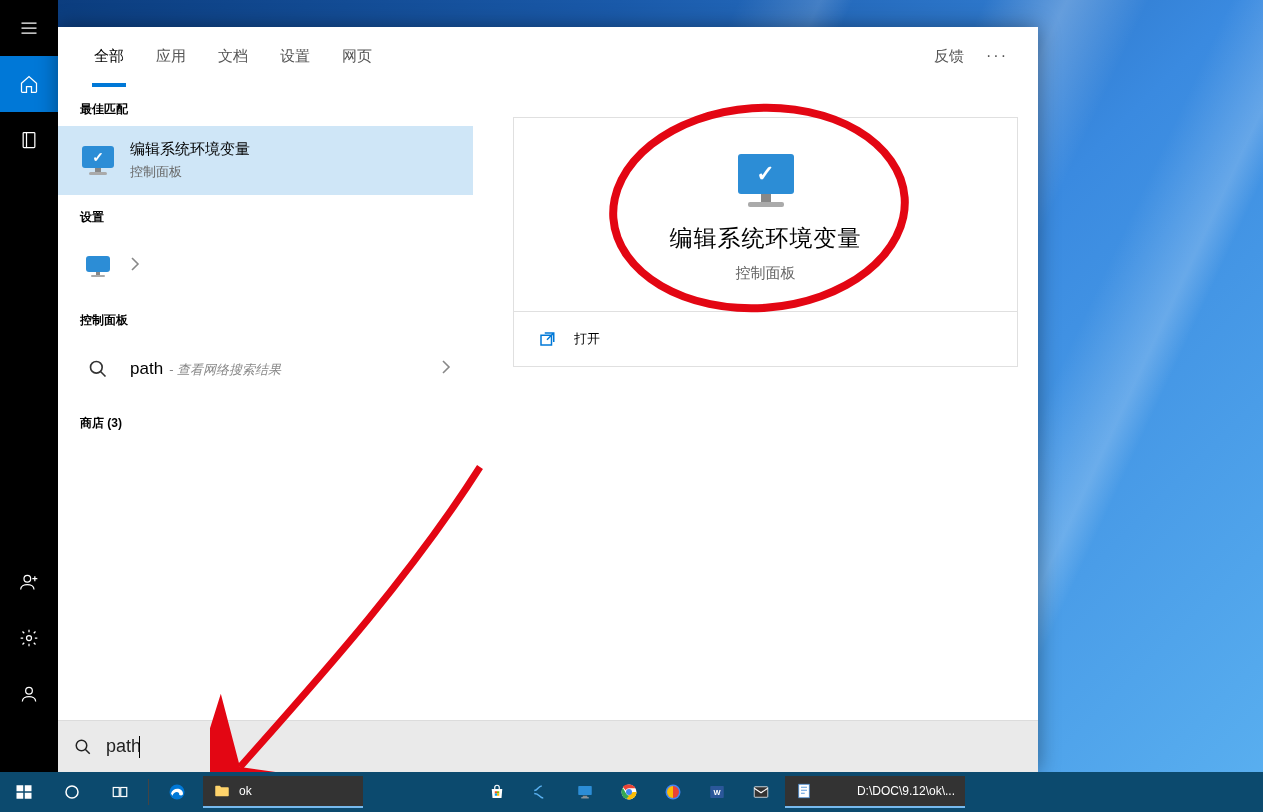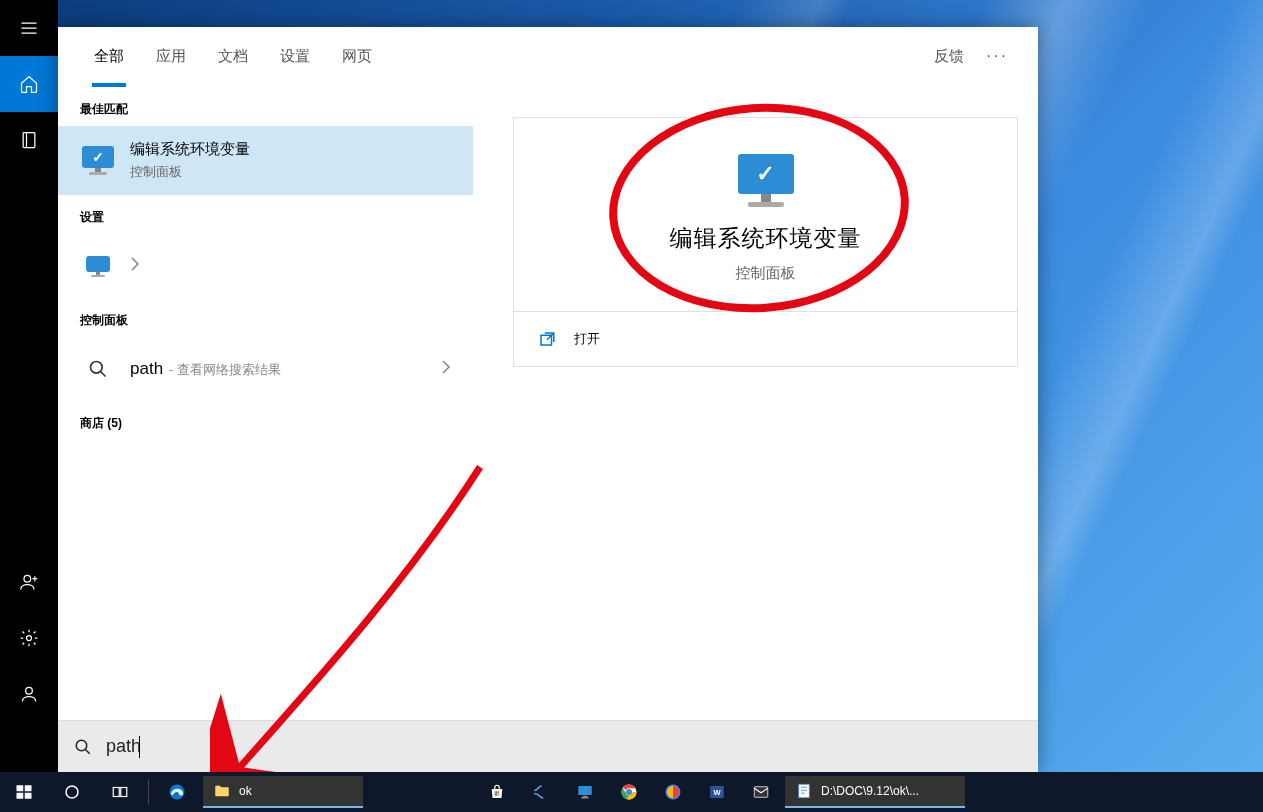--- a/index.html
+++ b/index.html
@@ -43,21 +43,21 @@
     
     .result-item { display:flex; align-items:center; padding:14px 22px; cursor:pointer; position:relative; }
     .result-item.selected { background:#cfe6f7; }
     .result-icon { width:36px; height:36px; margin-right:14px; display:flex; align-items:center; justify-content:center; flex-shrink:0; }
     .result-text { flex:1; }
     .result-title { font-size:15px; color:#000; }
     .result-sub { font-size:13px; color:#666; margin-top:4px; }
     .chevron { color:#888; }
     
     .web-result .query-txt { font-size:17px; color:#000; margin-right:6px; }
-    .web-result .hint { font-size:13px; color:#888; }
+    .web-result .hint { font-size:13px; color:#888;font-style:italic; }
     
     
     .preview-card { border:1px solid #e0e0e0; border-bottom:none; padding:36px 0 28px; text-align:center; position:relative; }
     .preview-icon { display:inline-block; }
     .preview-title { font-size:23px; color:#000; margin-top:16px; letter-spacing:1px; }
     .preview-sub { font-size:15px; color:#666; margin-top:10px; }
     .preview-open { border:1px solid #e0e0e0; padding:18px 24px; display:flex; align-items:center; gap:18px; cursor:pointer; }
     .preview-open svg { width:18px; height:18px; }
     .preview-open-txt { font-size:13px; color:#000; }
     
@@ -66,21 +66,21 @@
     .red-arrow { position:absolute; left:152px; top:430px; width:280px; height:330px; pointer-events:none; }
     
     
     .search-input-row { height:52px; background:#eaeaea; display:flex; align-items:center; padding:0 16px; border-top:1px solid #dcdcdc; }
     .search-input-row svg { width:18px; height:18px; margin-right:14px; stroke:#222; fill:none; stroke-width:2; }
     .search-input { border:none; outline:none; background:transparent; font-size:18px; color:#222; flex:1; }
     .caret { display:inline-block; width:1px; height:22px; background:#000; animation:blink 1s steps(1) infinite; margin-left:-2px; vertical-align:middle; }
     @keyframes blink { 50% { opacity:0; } }
     
     
-    .taskbar { position:absolute; left:0; bottom:0; width:100%; height:40px; background:#0f172a; display:flex; align-items:center; }
+    .taskbar { position:absolute; left:0; bottom:0; width:100%; height:40px; background:#0c4a6e; display:flex; align-items:center; }
     .tb-btn { height:40px; min-width:48px; display:flex; align-items:center; justify-content:center; color:#fff; cursor:pointer; padding:0 6px; }
     .tb-btn svg { width:18px; height:18px; }
     .tb-explorer-label { display:flex; align-items:center; gap:8px; min-width:160px; padding:0 10px; background:#333; height:32px; margin:4px 2px; border-radius:0; color:#fff; font-size:12px; cursor:pointer; border-bottom:2px solid #76b9ed; }
     .tb-explorer-label svg { width:18px; height:18px; }
     .tb-icon-only { min-width:44px; }
     
     
     .monitor { position:relative; }
     .monitor .screen { background:#2c8dd6; border-radius:3px; display:flex; align-items:center; justify-content:center; }
     .monitor .check { color:#fff; font-size:14px; font-weight:bold; }
@@ -202,21 +202,21 @@
         <div class="result-text">
           <span class="query-txt">path</span><span class="hint">- 查看网络搜索结果</span>
         </div>
         <div class="chevron">
           <svg width="10" height="16" viewBox="0 0 10 16">
               <path d="M2 2l6 6-6 6" fill="none" stroke="#888" stroke-width="1.6"></path>
             </svg>
         </div>
       </div>
 
-      <div class="section-title">商店 (5)</div>
+      <div class="section-title">商店 (3)</div>
     </div>
 
     <div class="preview-col">
       <div class="preview-card">
         <div class="red-ellipse"></div>
         <div class="preview-icon">
           <div class="monitor">
             <div class="screen" style="width:56px;height:40px;">
                 <span class="check" style="font-size:22px;">✓</span>
               </div>
@@ -336,20 +336,20 @@
         <rect x="3" y="4" width="18" height="16" rx="1" fill="#2b579a"></rect>
         <text x="12" y="16" text-anchor="middle" fill="#fff" font-size="10" font-weight="bold">W</text>
       </svg>
   </div>
   <div class="tb-btn tb-icon-only">
     <svg viewBox="0 0 24 24">
         <rect x="3" y="5" width="18" height="14" rx="1" fill="#333" stroke="#fff"></rect>
         <path d="M3 7l9 6 9-6" fill="none" stroke="#fff" stroke-width="1.5"></path>
       </svg>
   </div>
-  <div class="tb-explorer-label" style="min-width:180px;">
+  <div class="tb-explorer-label" style="min-width:180px;justify-content:space-between;">
     <svg viewBox="0 0 24 24">
         <rect x="5" y="3" width="14" height="18" fill="#fff" stroke="#4a90d9"></rect>
         <path d="M8 7h8M8 11h8M8 15h5" stroke="#4a90d9" stroke-width="1.2"></path>
       </svg>
     <span>D:\DOC\9.12\ok\...</span>
   </div>
 </div>
 
 </body></html>

